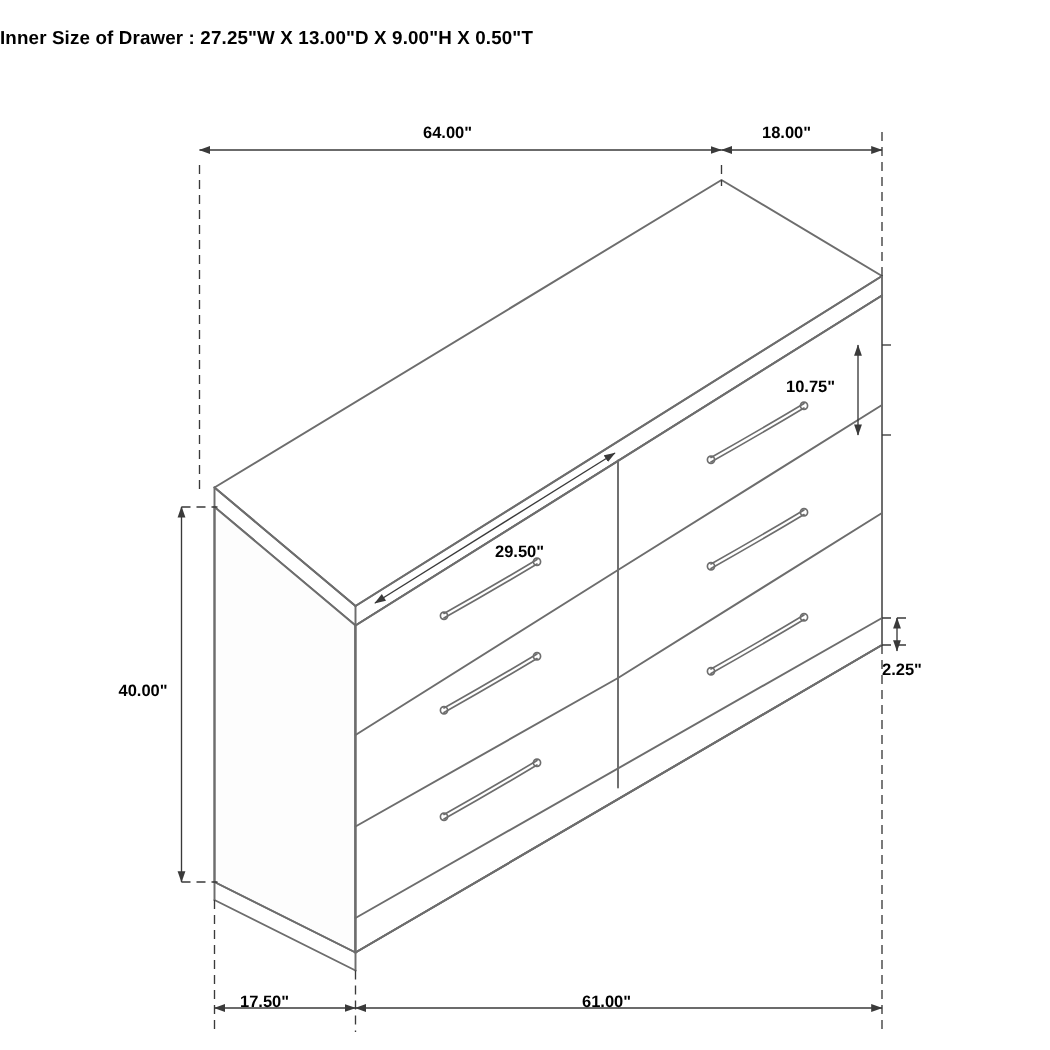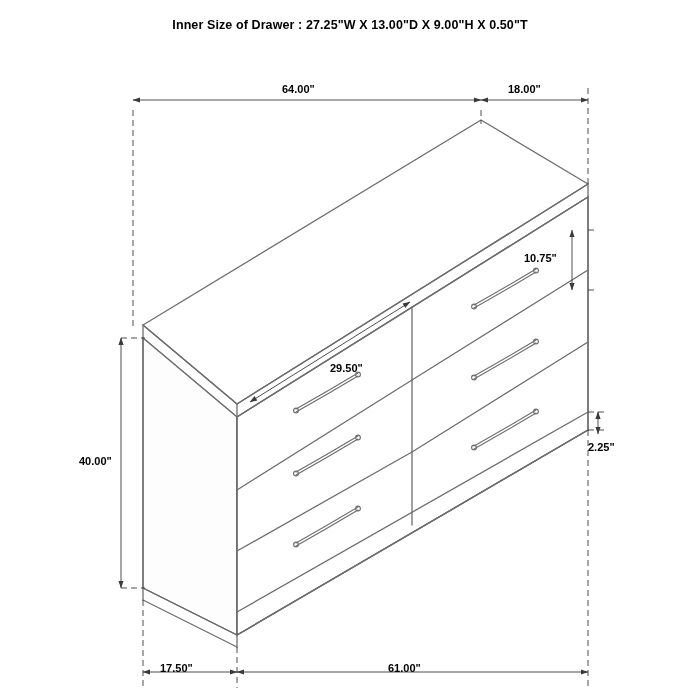--- a/index.html
+++ b/index.html
@@ -18,21 +18,20 @@
   #stage {
     position: relative;
     width: 700px;
     height: 700px;
   }
   #title {
     position: absolute;
     top: 18px;
     left: 0;
     width: 700px;
-    text-align: center;
     font-size: 12.5px;
     font-weight: bold;
     letter-spacing: 0.1px;
     color: #000;
   }
   svg.diagram {
     position: absolute;
     top: 0;
     left: 0;
   }

